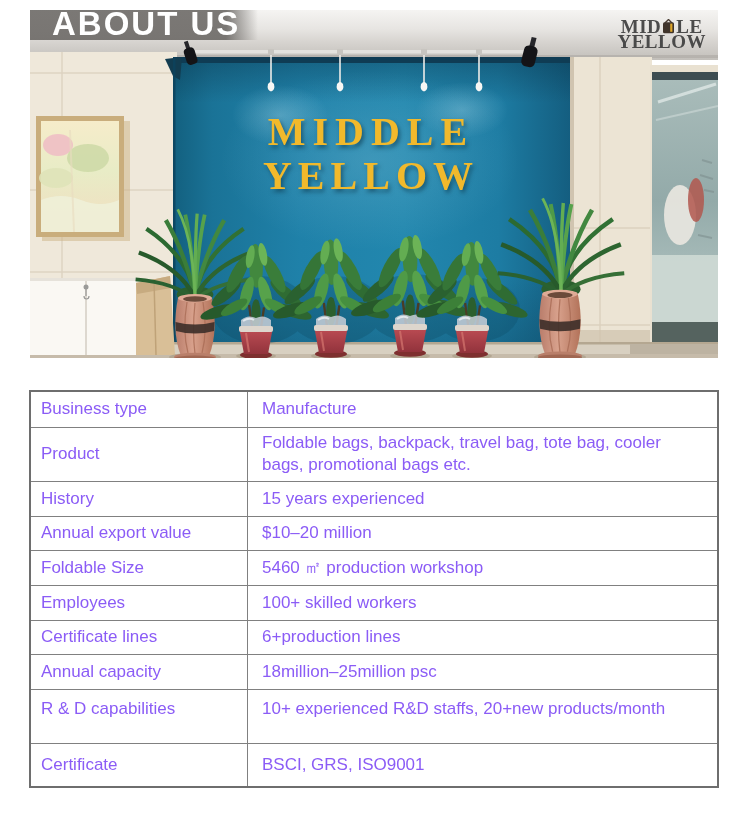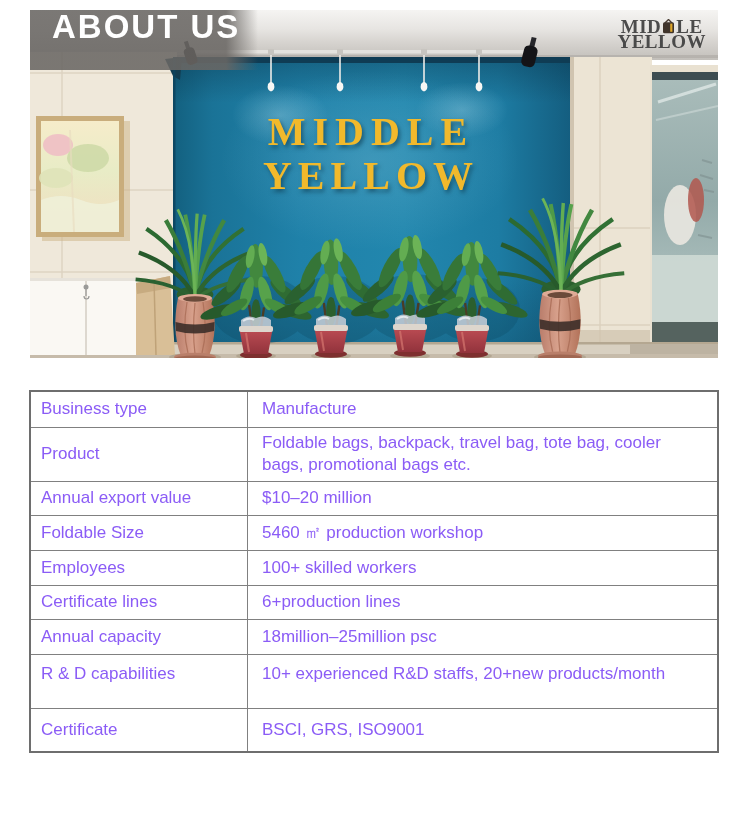--- a/index.html
+++ b/index.html
@@ -6,23 +6,23 @@
   body{
     width:750px;height:828px;position:relative;background:#ffffff;
     font-family:"Liberation Sans", sans-serif;overflow:hidden;
   }
   
   .photo-wrap{position:absolute;left:30px;top:10px;width:739px;height:348px;}
   .photo-wrap svg{display:block;}
 
   
   .about-band{
-    position:absolute;left:30px;top:10px;width:228px;height:60px;
+    position:absolute;left:30px;top:10px;width:228px;height:30px;
     background:linear-gradient(to right, rgba(106,103,100,.88) 0%, rgba(106,103,100,.88) 86%, rgba(106,103,100,0) 100%);
-    display:flex;align-items:flex-start;padding-left:22px;box-sizing:border-box;z-index:5;
+    display:flex;align-items:flex-end;padding-left:22px;box-sizing:border-box;z-index:5;
   }
   .about-band .title{
     color:#ffffff;font-size:33px;font-weight:900;letter-spacing:2px;
     font-family:"Liberation Sans", sans-serif;line-height:1;
   }
 
   
   .brand-logo{
     position:absolute;top:19px;right:44px;z-index:5;text-align:center;
     color:#404040;font-family:"Liberation Serif", serif;font-weight:700;
@@ -319,20 +319,24 @@
 <table class="info-table">
   <tbody>
     <tr class="r0">
       <td class="c-label">Business type</td>
       <td class="c-value">Manufacture</td>
     </tr>
     <tr class="r1">
       <td class="c-label">Product</td>
       <td class="c-value">Foldable bags, backpack, travel bag, tote bag, cooler bags, promotional bags etc.</td>
     </tr>
+    <tr class="r2">
+      <td class="c-label">History</td>
+      <td class="c-value">15 years experienced</td>
+    </tr>
     <tr class="r3">
       <td class="c-label">Annual export value</td>
       <td class="c-value">$10–20 million</td>
     </tr>
     <tr class="r4">
       <td class="c-label">Foldable Size</td>
       <td class="c-value">5460 ㎡ production workshop</td>
     </tr>
     <tr class="r5">
       <td class="c-label">Employees</td>

